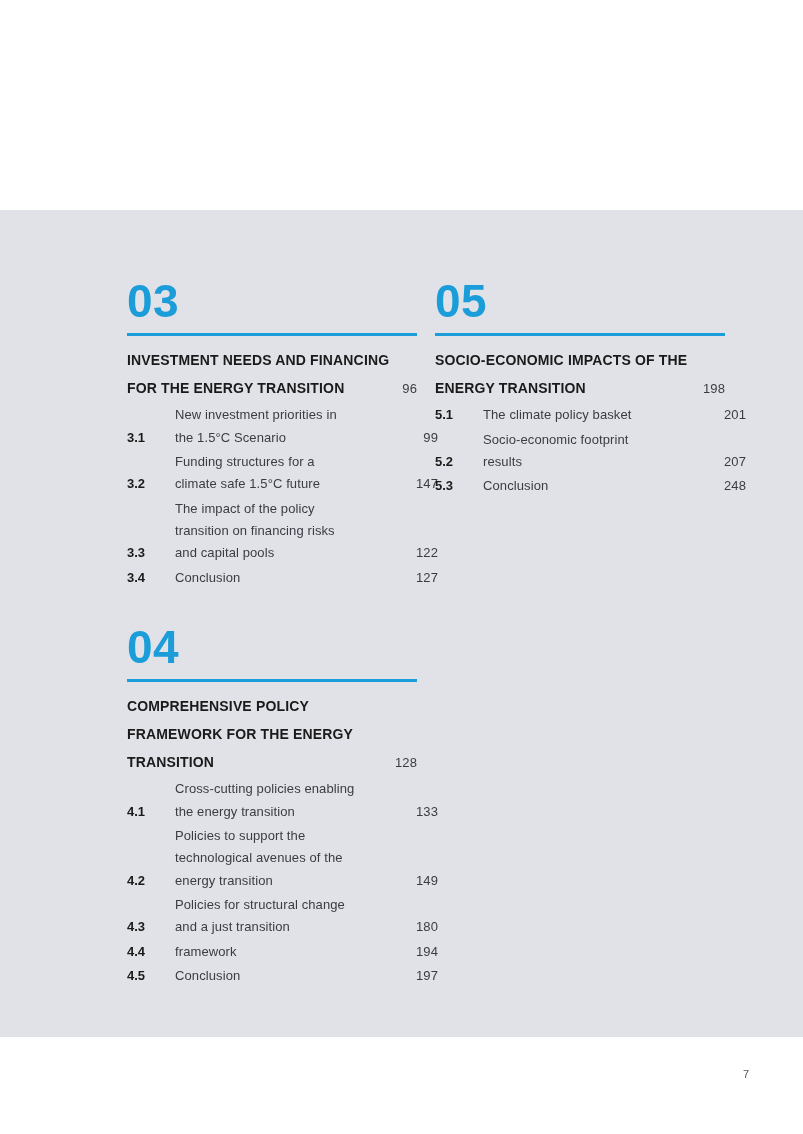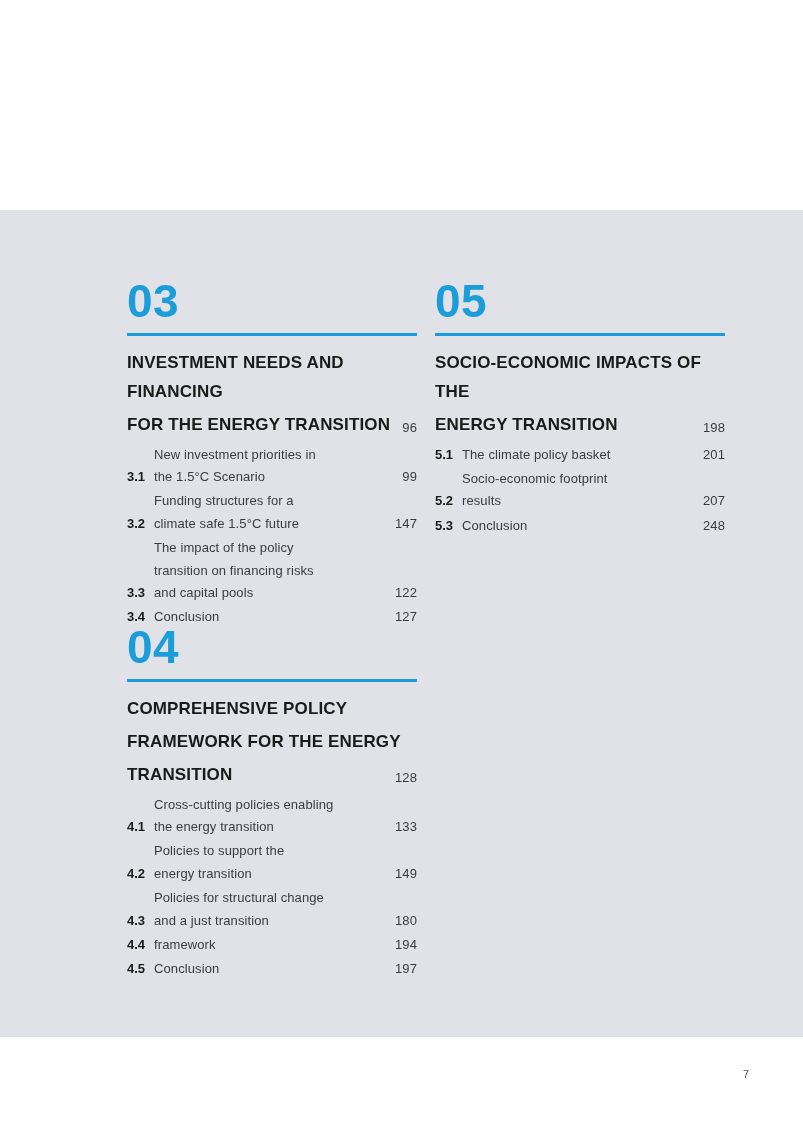--- a/index.html
+++ b/index.html
@@ -67,21 +67,21 @@
     display: flex;
     align-items: flex-end;
     width: 100%;
   }
 
   .toc-title {
     margin-bottom: 4px;
   }
 
   .title-text {
-    font-size: 17px;
+    font-size: 14px;
     font-weight: 700;
     letter-spacing: 0.15px;
     color: #1a1a1a;
     line-height: 1.72;
     text-transform: uppercase;
     flex: 0 1 auto;
   }
 
   .toc-row {
     margin-bottom: 2px;
@@ -123,21 +123,21 @@
     line-height: 1.72;
     flex: 0 0 auto;
     text-align: left;
     letter-spacing: 0.1px;
   }
 
   .title-pageno { color: #3b3b44; font-weight: 400; }
 
   
   .wrap-block { flex: 1 1 auto; min-width: 0; }
-  .wrap-line { display: flex; align-items: flex-end; width: 100%; }
+  .wrap-line { display: flex; align-items: flex-end; width: 100%; margin-left: 21px; }
   .wrap-line .row-text { flex: 0 1 auto; }
 
   
   .folio {
     position: absolute;
     right: 54px;
     top: 1068px;
     font-size: 11px;
     color: #55555d;
     font-family: "Liberation Sans", sans-serif;
@@ -245,20 +245,23 @@
             </span>
           </span>
         </div>
         <div class="toc-row">
           <span class="row-num">4.2</span>
           <span class="wrap-block">
             <span class="wrap-line">
               <span class="row-text">Policies to support the</span>
             </span>
             <span class="wrap-line">
+              <span class="row-text">technological avenues of the</span>
+            </span>
+            <span class="wrap-line">
               <span class="row-text">energy transition</span>
               <span class="leader"></span>
               <span class="pageno">149</span>
             </span>
           </span>
         </div>
         <div class="toc-row">
           <span class="row-num">4.3</span>
           <span class="wrap-block">
             <span class="wrap-line">

